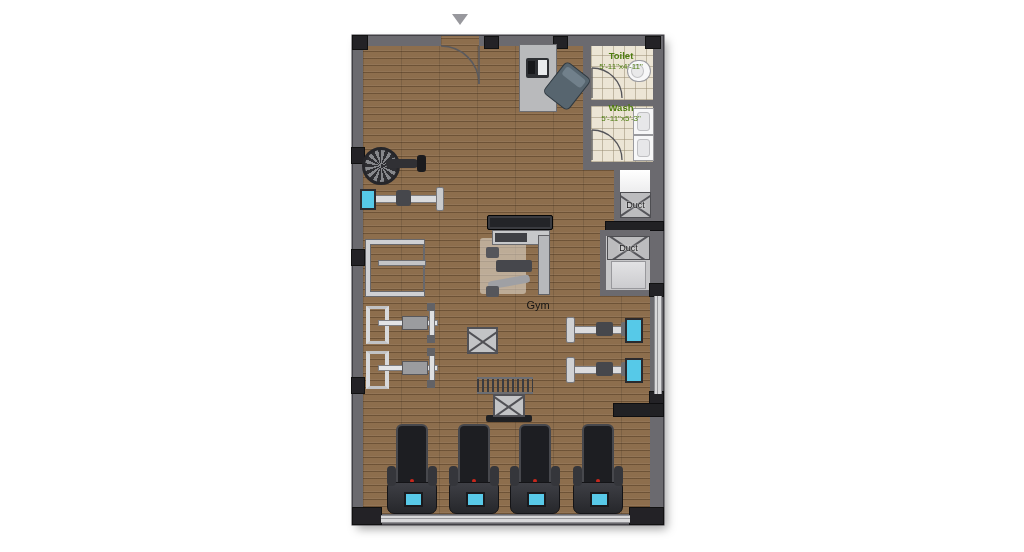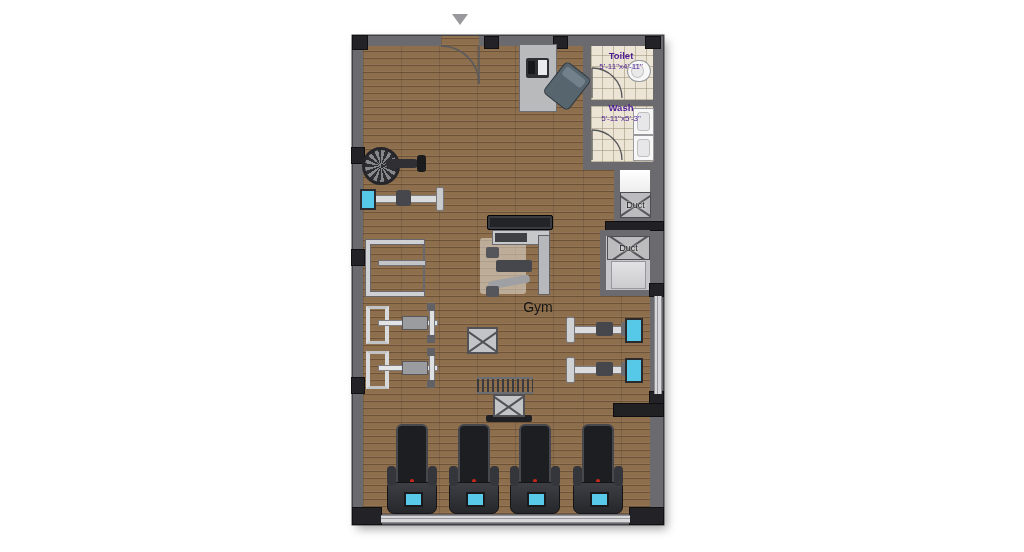--- a/index.html
+++ b/index.html
@@ -22,24 +22,24 @@
   .xbox{background:#bcbcbe;border:1px solid #4e4e52;overflow:hidden;}
   .xbox::before,.xbox::after{content:'';position:absolute;left:-20%;right:-20%;top:50%;height:1.5px;background:#55555a;}
   .xbox::before{transform:rotate(34deg);} .xbox::after{transform:rotate(-34deg);}
   .duct-label{position:absolute;left:0;right:0;top:50%;transform:translateY(-52%);text-align:center;
               font-size:9px;color:#1c1c1e;text-shadow:0 0 3px #e3e3e3,0 0 2px #e3e3e3;z-index:5;}
   
   #entry-arrow{left:452px;top:14px;width:0;height:0;border-left:8px solid transparent;
                border-right:8px solid transparent;border-top:11px solid #98989d;}
   #door-gap{left:441px;top:36px;width:38px;height:10px;}
   
-  .room-label{position:absolute;text-align:center;color:#4c1d95;line-height:1.25;z-index:6;}
+  .room-label{position:absolute;text-align:center;color:#4d7c0f;line-height:1.25;z-index:6;}
   .room-label .nm{font-size:9.5px;font-weight:bold;display:block;}
   .room-label .dim{font-size:8px;display:block;}
-  #gym-label{left:500px;top:299px;width:76px;text-align:center;font-size:14px;color:#151515;z-index:6;}
+  #gym-label{left:500px;top:299px;width:76px;text-align:center;font-size:11px;color:#151515;z-index:6;}
   
   .porcelain{background:#f7f7f8;border:1px solid #9a9a9e;}
   
   .eq{position:absolute;z-index:4;}
   .eq i,.eq u{position:absolute;display:block;text-decoration:none;font-style:normal;}
   
   .treadmill .belt{left:7px;right:7px;top:0;height:60px;background:#1d1e22;border:2px solid #47484d;border-radius:6px 6px 2px 2px;}
   .treadmill .belt::after{content:'';position:absolute;left:50%;bottom:3px;width:4px;height:4px;margin-left:-2px;border-radius:50%;background:#c9271c;}
   .treadmill .console{left:-2px;right:-2px;top:58px;bottom:0;background:linear-gradient(180deg,#3e3f45,#26272b);
         border:1px solid #141417;border-radius:5px 5px 7px 7px;}

